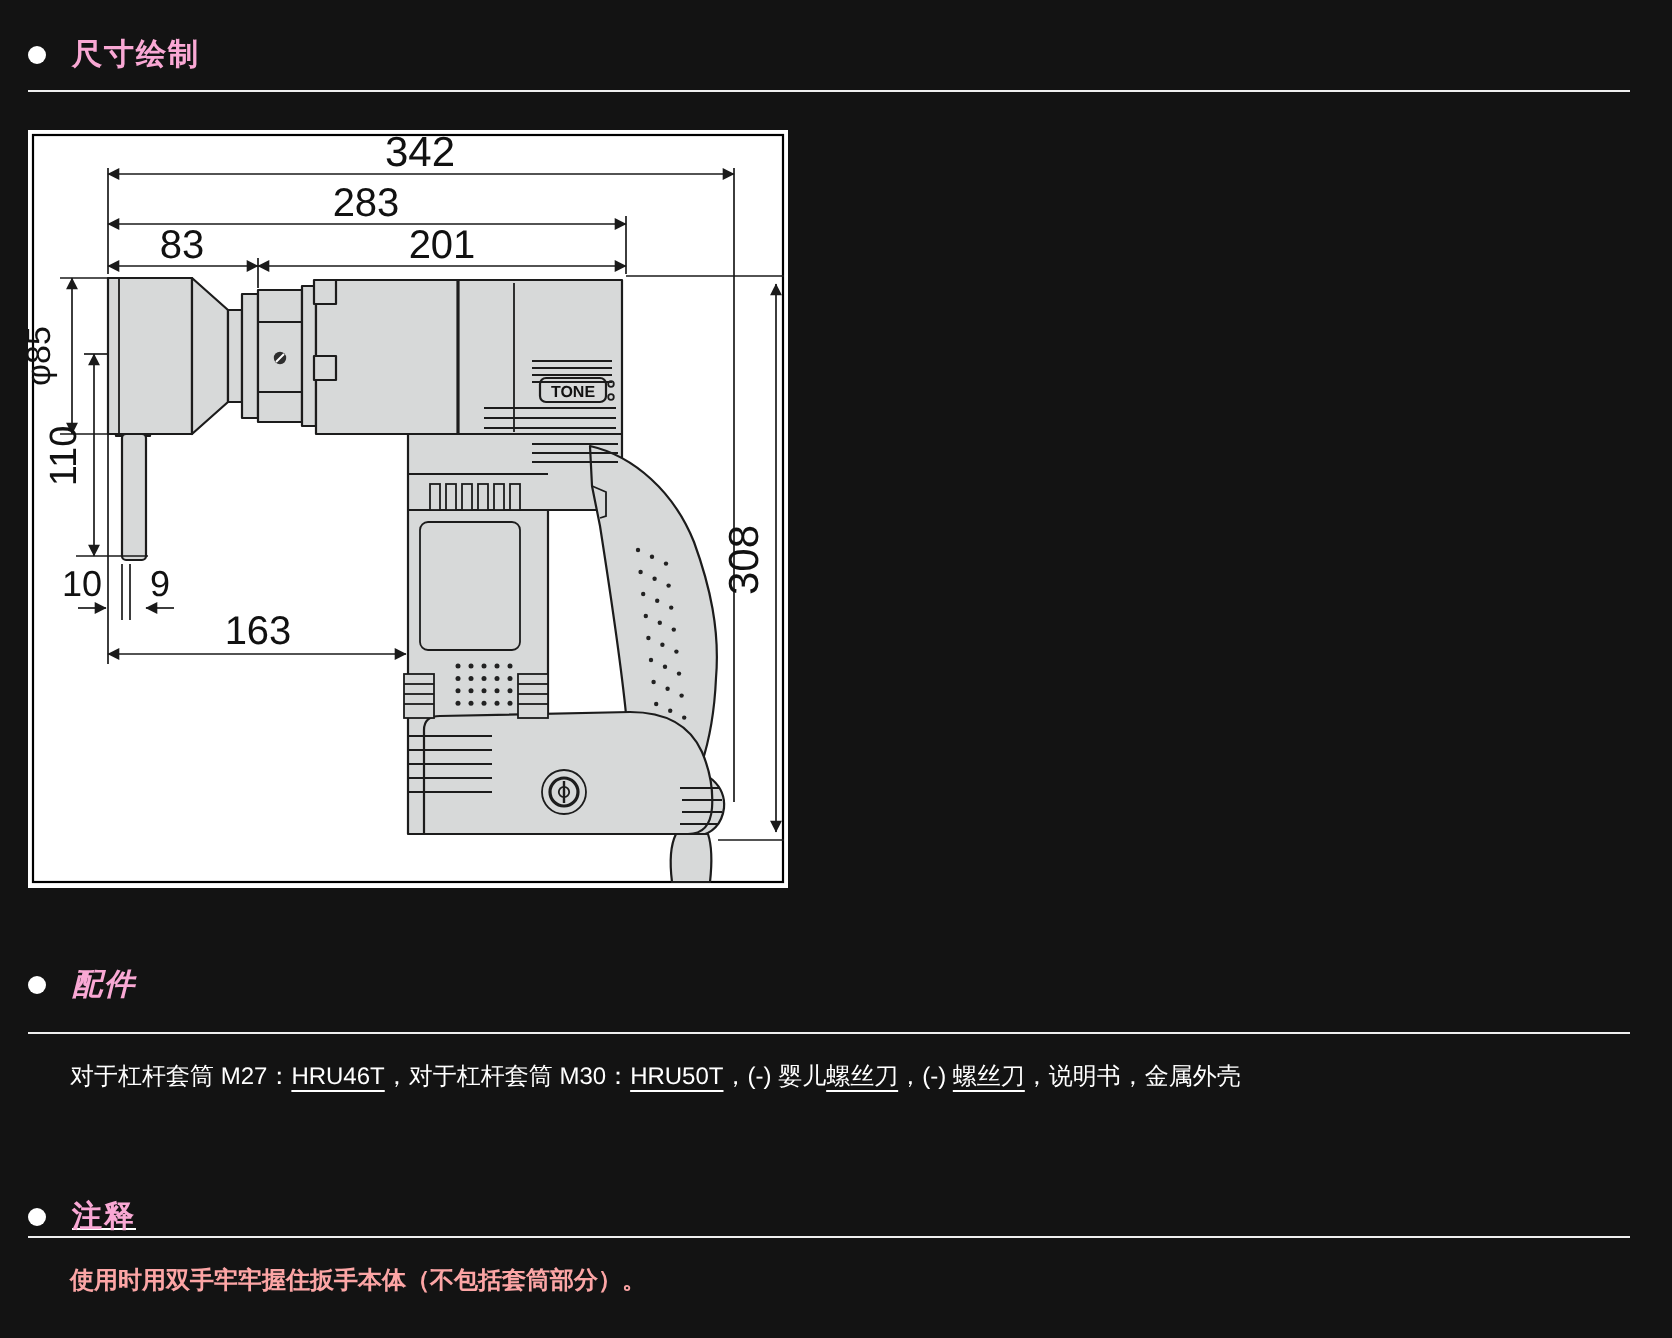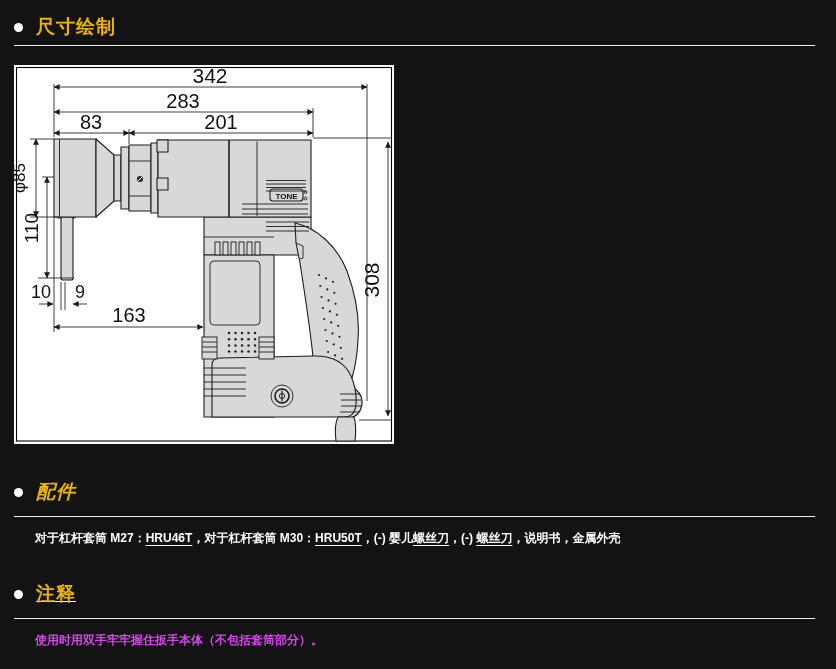--- a/index.html
+++ b/index.html
@@ -15,40 +15,40 @@
     display:flex;align-items:center;
     margin-left:14px;
     height:18px;
   }
   .bullet{
     width:9px;height:9px;border-radius:50%;
     background:#ffffff;flex:0 0 auto;
     margin-right:13px;
   }
   .section-title{
-    font-size:19px;font-weight:700;color:#eab308;
+    font-size:15px;font-weight:700;color:#f9a8d4;
     letter-spacing:1px;
     text-align:right;
   }
   .rule{
     margin:9px 0 0 14px;
     width:801px;height:0;
     border-top:1px solid #efefef;
   }
   #hdr-1{padding-top:0;margin-top:18px;}
   #drawing-box{
     position:absolute;left:14px;top:65px;
     width:380px;height:379px;background:#ffffff;
   }
   #hdr-2{margin-top:0;position:absolute;top:483px;left:0;right:0;font-style:italic;}
   #rule-2{position:absolute;top:507px;}
-  #acc-line{position:absolute;top:530px;left:35px;font-size:12px;font-weight:700;color:#fff;white-space:nowrap;}
-  #hdr-3{position:absolute;top:585px;left:0;right:0;text-decoration:underline;}
+  #acc-line{position:absolute;top:530px;left:35px;font-size:12px;font-weight:400;color:#fff;white-space:nowrap;}
+  #hdr-3{position:absolute;top:599px;left:0;right:0;text-decoration:underline;}
   #rule-3{position:absolute;top:609px;}
-  #note-line{position:absolute;top:632px;left:35px;font-size:12px;font-weight:700;color:#d946ef;white-space:nowrap;text-align:center;}
+  #note-line{position:absolute;top:632px;left:35px;font-size:12px;font-weight:700;color:#fca5a5;white-space:nowrap;text-align:center;}
   .link{ text-decoration:underline; text-underline-offset:3px; color:#ffffff; cursor:pointer;}
   .uword{ text-decoration:underline; text-underline-offset:3px;}
   svg text{fill:#111;font-family:"Liberation Sans","DejaVu Sans",sans-serif;}
 </style>
 </head>
 <body>
 
 <div class="section-header" id="hdr-1">
   <div class="bullet"></div>
   <div class="section-title">尺寸绘制</div>

